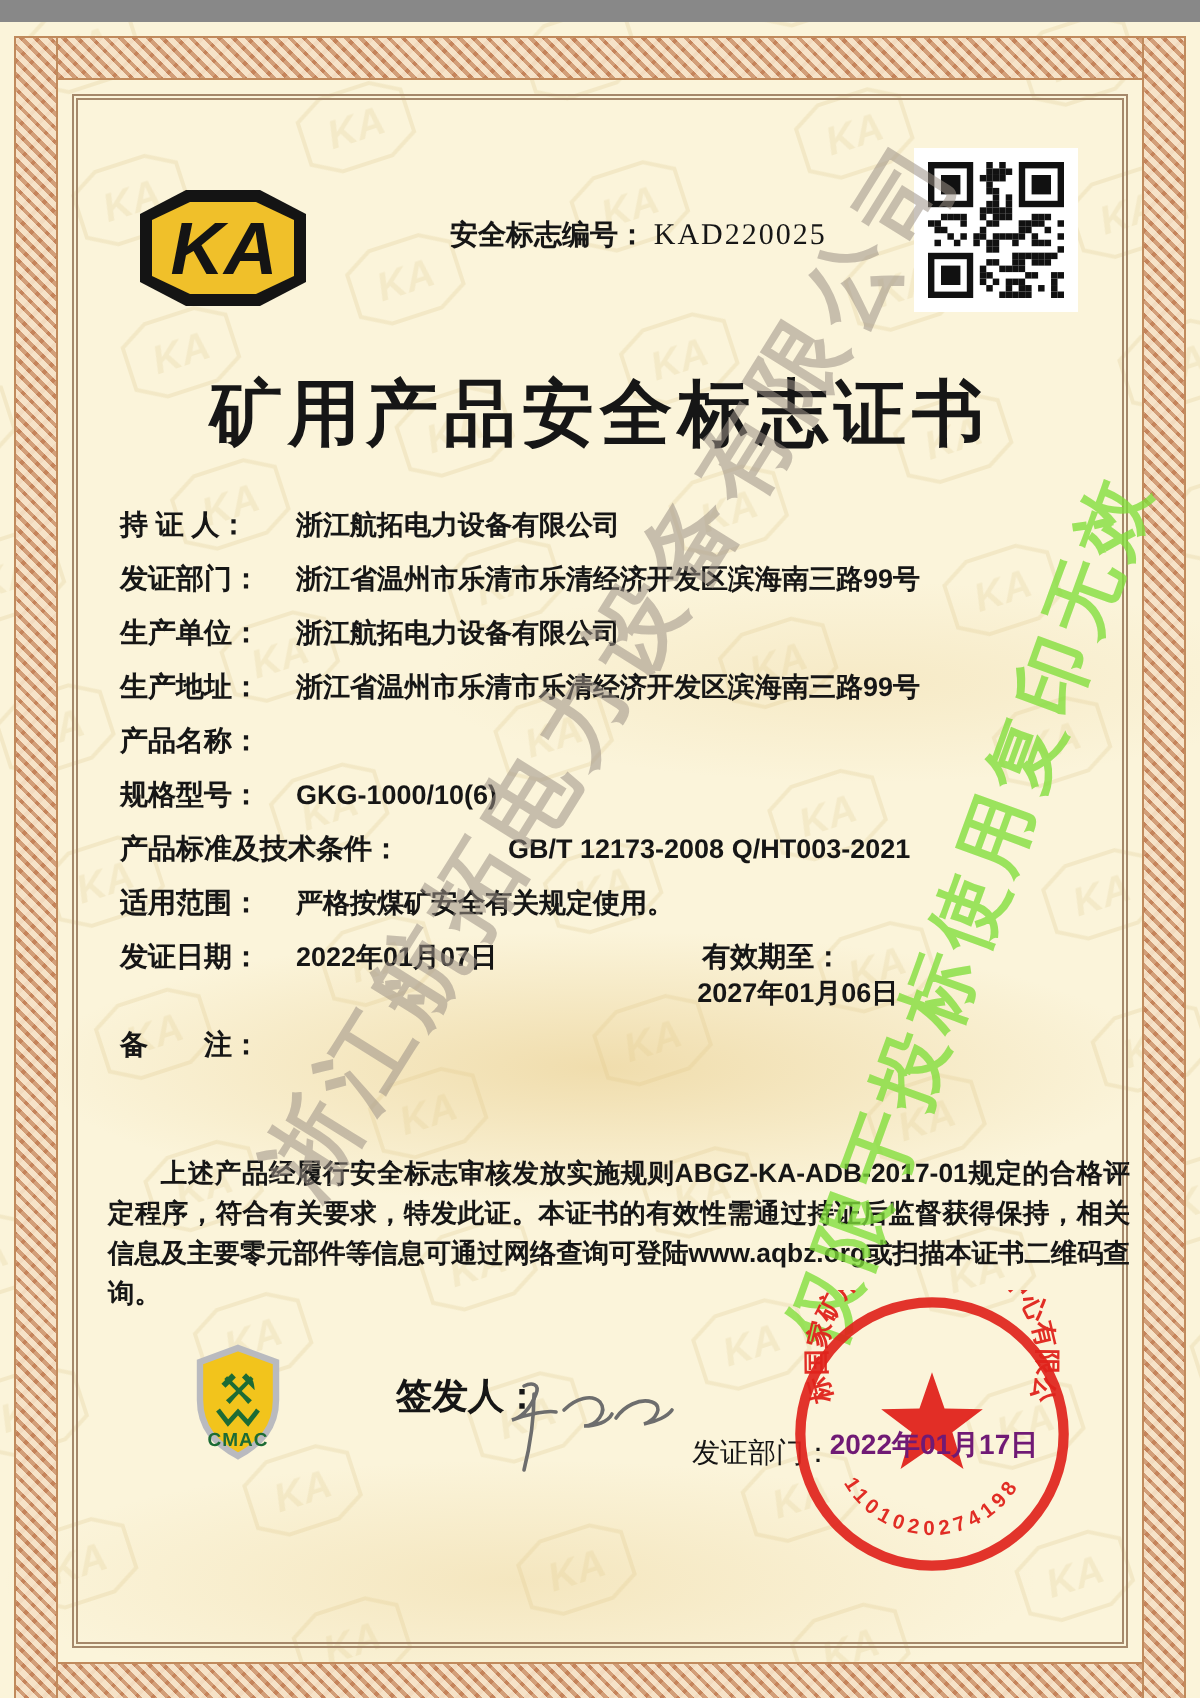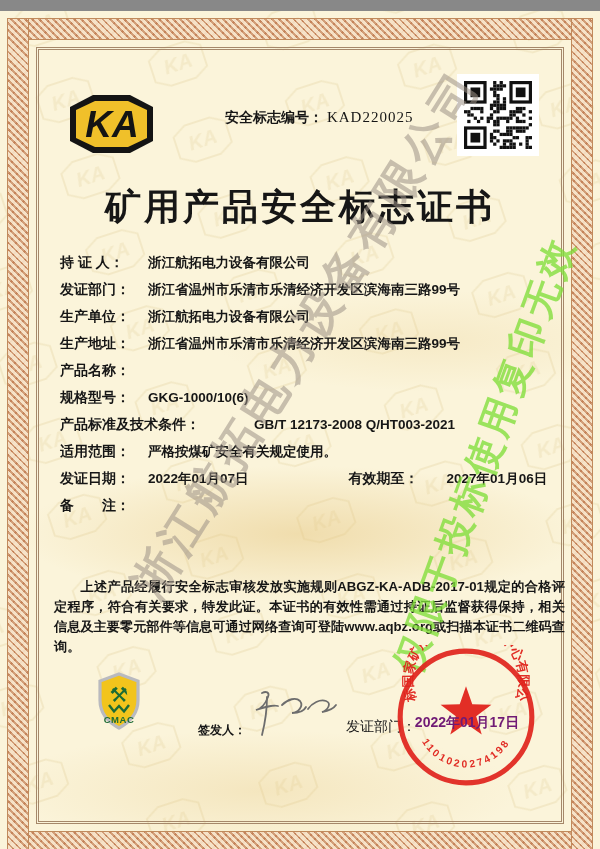--- a/index.html
+++ b/index.html
@@ -38,27 +38,27 @@
   .qrbox{position:absolute;left:457px;top:63px;width:82px;height:82px;background:#fff;display:flex;align-items:center;justify-content:center;}
 
   .title{position:absolute;left:0;right:0;top:172px;text-align:center;font-size:36px;font-weight:900;letter-spacing:3px;}
 
   .fields{position:absolute;left:60px;right:50px;top:243px;}
   .row{display:flex;align-items:baseline;margin-bottom:8px;min-height:19px;}
   .lbl{font-size:14px;font-weight:bold;white-space:nowrap;min-width:88px;}
   .val{font-size:13.5px;font-weight:bold;white-space:nowrap;}
   .row.widegap .val{margin-left:54px;}
   .daterow{display:flex;align-items:baseline;margin-bottom:8px;min-height:19px;}
-  .daterow .pair2{margin-left:100px;display:flex;align-items:flex-end;}
+  .daterow .pair2{margin-left:100px;display:flex;align-items:flex-end;flex-direction:column;}
   .daterow .pair2 .lbl{min-width:0;margin-right:28px;}
 
   .statement{position:absolute;left:54px;right:35px;top:566px;font-size:13.2px;font-weight:bold;
     line-height:1.52;text-align:justify;text-indent:2em;}
 
-  .footer-signer{position:absolute;left:198px;top:711px;font-size:12px;font-weight:bold;}
+  .footer-signer{position:absolute;left:198px;top:675px;font-size:18px;font-weight:bold;}
   .footer-dept{position:absolute;left:346px;top:707px;font-size:14px;font-weight:normal;}
   .signature{position:absolute;left:248px;top:672px;}
   .badge{position:absolute;left:96px;top:661px;}
   .seal{position:absolute;left:394px;top:634px;z-index:5;}
   .seal-date{position:absolute;left:396px;top:703px;width:142px;text-align:center;
     font-size:14px;font-weight:bold;color:#701a75;z-index:6;}
 
   .wm{position:absolute;white-space:nowrap;pointer-events:none;z-index:4;font-weight:bold;}
   .wm.gray{left:118px;top:566px;transform:rotate(-58deg);transform-origin:0 0;
     font-size:46px;letter-spacing:5px;color:rgba(156,146,134,.55);}

